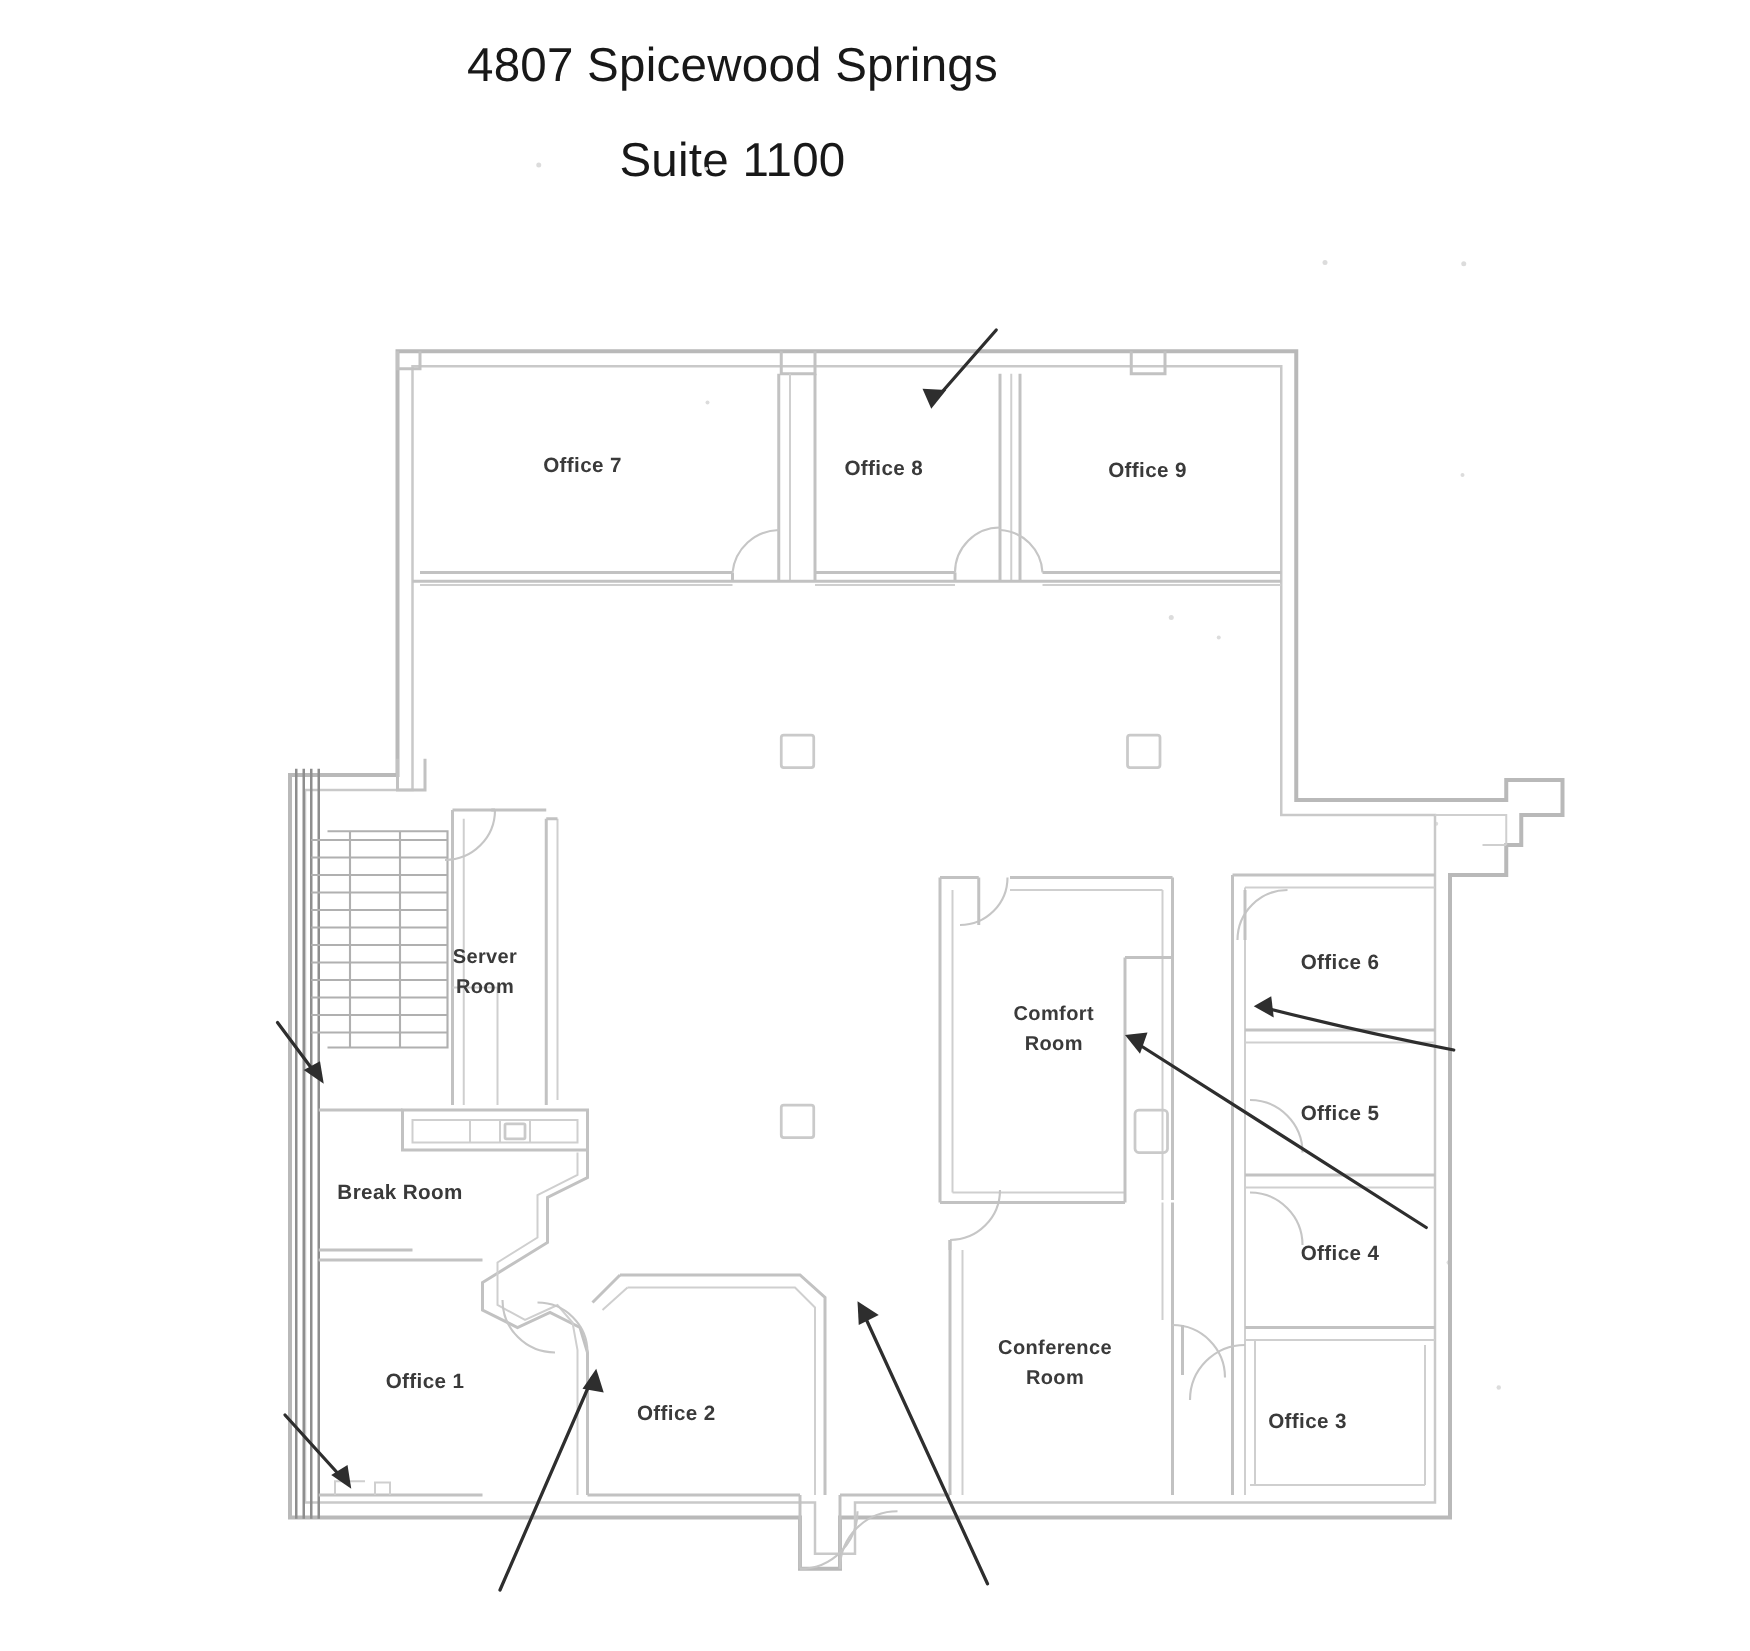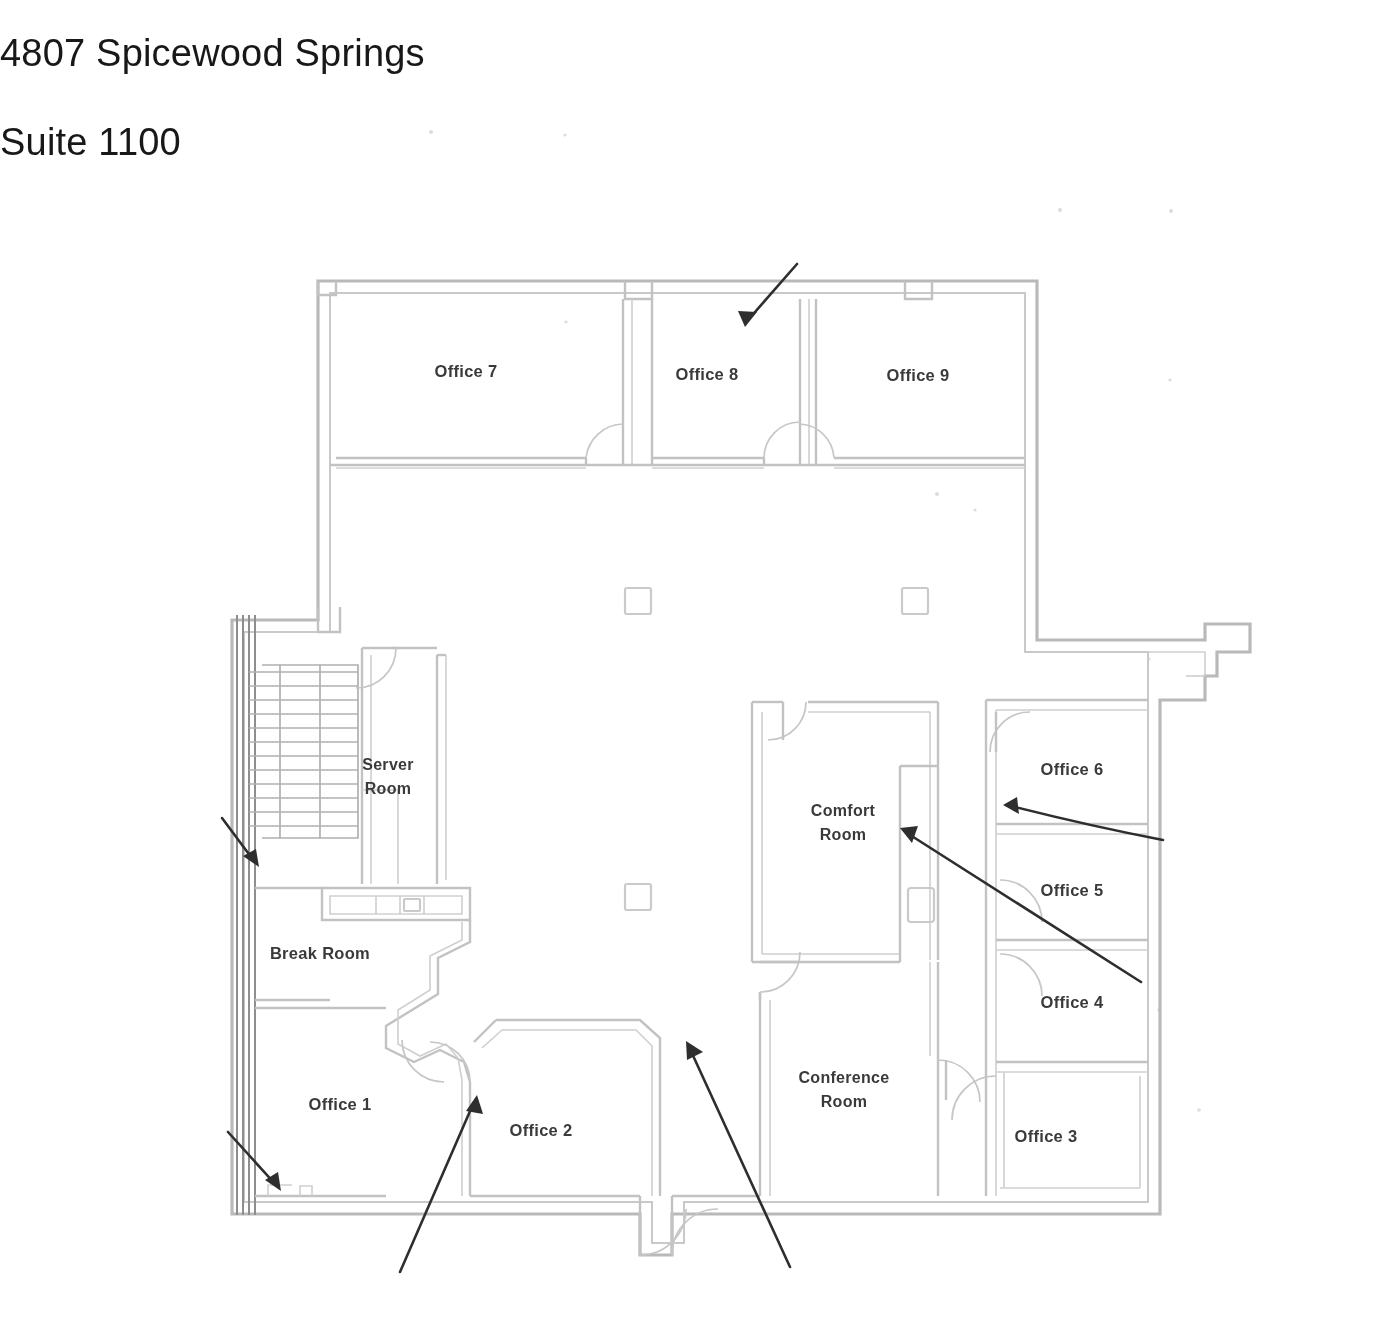--- a/index.html
+++ b/index.html
@@ -16,31 +16,31 @@
     color: #1a1a1a;
     overflow: hidden;
   }
 
   
   #title-block {
     position: absolute;
     left: 0;
     top: 34px;
     width: 1172px;
-    text-align: left;
+    text-align: center;
   }
   #title-block .title-line {
     font-size: 38px;
     font-weight: 400;
     line-height: 1.0;
     color: #181818;
     letter-spacing: 0.2px;
   }
   #title-block .title-line.line2 {
-    margin-top: 51px;
+    margin-top: 38px;
   }
 
   
   #plan-canvas {
     position: absolute;
     left: 0;
     top: 0;
     width: 1108px;
     height: 1321px;
   }

